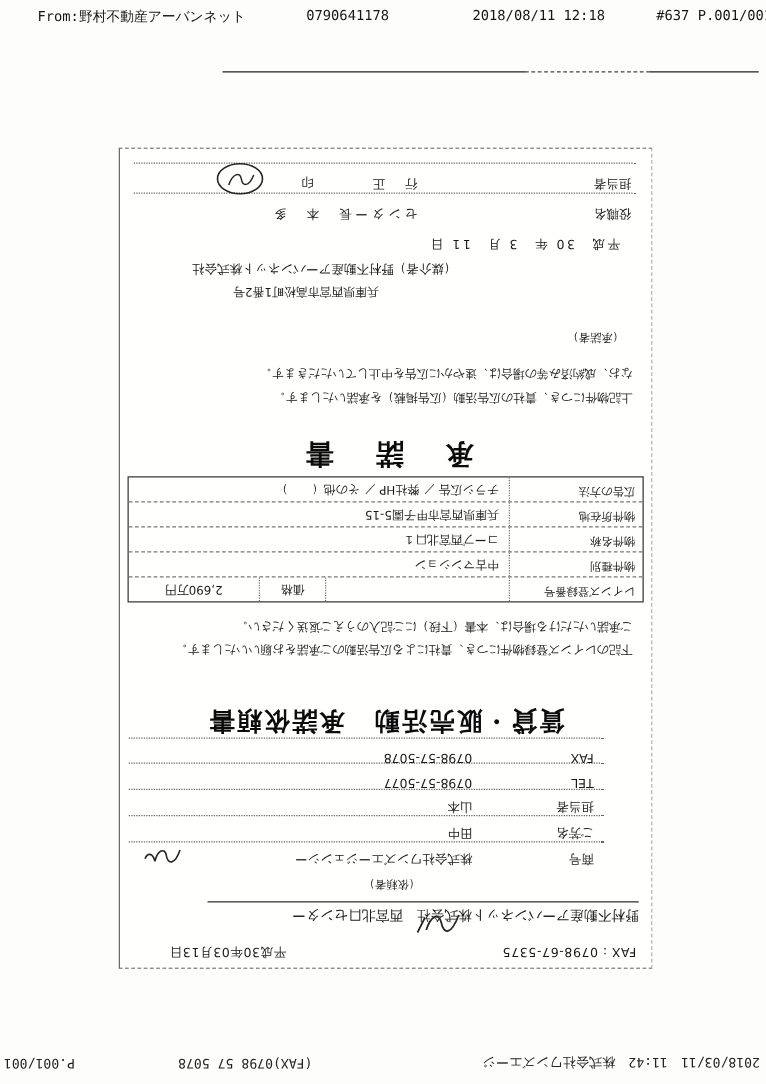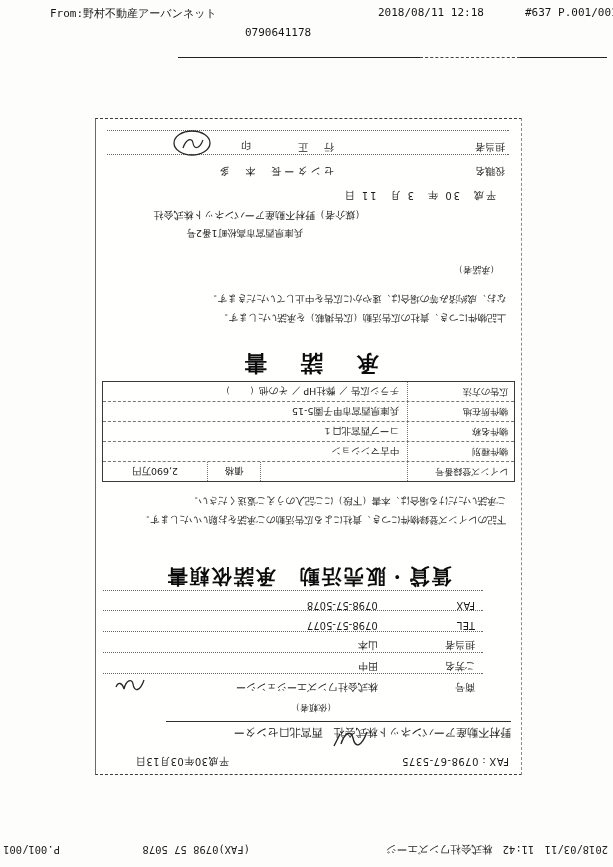--- a/index.html
+++ b/index.html
@@ -9,22 +9,22 @@
     font-family:"DejaVu Sans",sans-serif;
     color:#1c1c1c;
   }
   
   .fax-header{
     position:absolute;top:6px;left:0;width:613px;height:18px;
     font-family:"DejaVu Sans Mono",monospace;font-size:11px;color:#161616;
     filter:blur(0.25px);
   }
   .fax-header span{position:absolute;white-space:nowrap;}
-  .fh-from{left:30px;top:0;margin-left:20px;}
-  .fh-id{left:245px;top:0;margin-top:20px;}
+  .fh-from{left:30px;top:0;}
+  .fh-id{left:245px;top:0;}
   .fh-dt{left:378px;top:0;}
   .fh-pg{left:525px;top:0;}
   .sep{position:absolute;top:57px;height:0;border-top:1px solid #222;}
   .sep.s1{left:178px;width:242px;}
   .sep.s2{left:420px;width:100px;border-top-style:dashed;border-top-color:#444;}
   .sep.s3{left:520px;width:87px;}
   
   .page{
     position:absolute;left:95px;top:118px;width:425px;height:655px;
     border-top:1px dashed #3a3a3a;border-bottom:1px dashed #3a3a3a;

